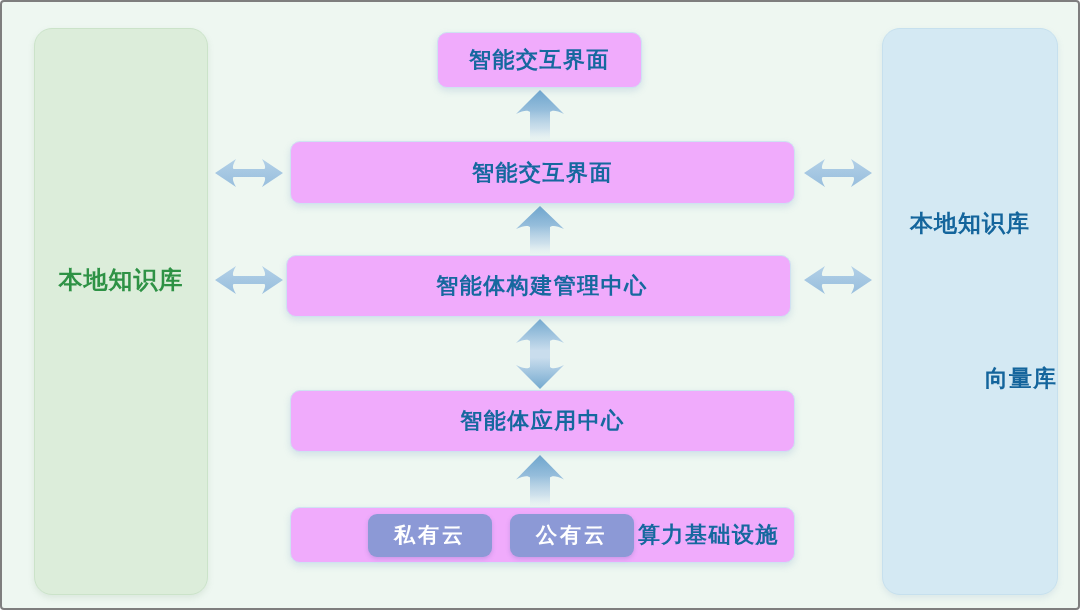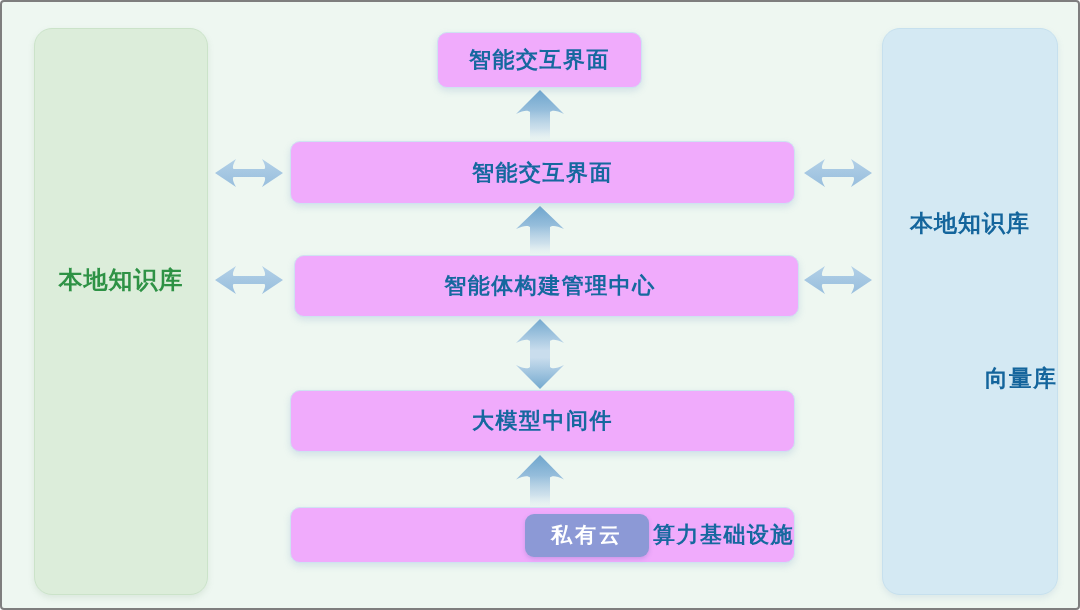--- a/index.html
+++ b/index.html
@@ -31,24 +31,24 @@
   .kn-top { top:194px; } .kn-bottom { top:349px;text-align:right; }
   
   .node {
     position:absolute; background:#f0abfc; border:1px solid #cfe2f1;
     border-radius:10px; box-shadow:0 3px 7px rgba(110,150,190,.22);
     display:flex; align-items:center; justify-content:center;
     color:#16689f; font-size:22px; font-weight:600; letter-spacing:1.5px;
   }
   .node-ui    { left:435px; top:30px;  width:205px; height:56px; }
   .node-app   { left:288px; top:139px; width:505px; height:63px; }
-  .node-build { left:292px; top:253px; width:505px; height:62px;padding-left:7px; }
+  .node-build { left:284px; top:253px; width:505px; height:62px;padding-left:7px; }
   .node-mw    { left:288px; top:388px; width:505px; height:62px; }
   .node-infra { left:288px; top:505px; width:505px; height:56px;
-                justify-content:flex-end; padding-left:62px; }
+                justify-content:center; padding-left:62px; }
   .cloud-btn {
     width:124px; height:43px; background:#8c99d6; border-radius:9px;
     display:flex; align-items:center; justify-content:center;
     color:#ffffff; font-size:21px; font-weight:bold; letter-spacing:3px;
     box-shadow:0 2px 4px rgba(90,100,170,.25);
   }
   .cloud-btn + .cloud-btn { margin-left:18px; }
   .infra-label { margin-left:4px; font-size:22px; font-weight:600;
                  color:#16689f; letter-spacing:1.5px; }
   
@@ -105,26 +105,29 @@
 
   <div class="node node-app">
     <span>智能交互界面</span>
   </div>
 
   <div class="node node-build">
     <span>智能体构建管理中心</span>
   </div>
 
   <div class="node node-mw">
-    <span>大模型中间件</span>
+    <span>智能体应用中心</span>
   </div>
 
   <div class="node node-infra">
     <div class="cloud-btn">
       <span>私有云</span>
+    </div>
+    <div class="cloud-btn">
+      <span>公有云</span>
     </div>
     <span class="infra-label">算力基础设施</span>
   </div>
 
   <div class="arrow a-up1">
     <svg viewBox="0 0 54 50" preserveAspectRatio="none">
         <path d="M27 0 L51 24 C42.5 19.5 38.5 20.5 37 22 L37 50 L17 50 L17 22 C15.5 20.5 11.5 19.5 3 24 Z" fill="url(#gradUp)"></path>
       </svg>
   </div>
   <div class="arrow a-up2">

